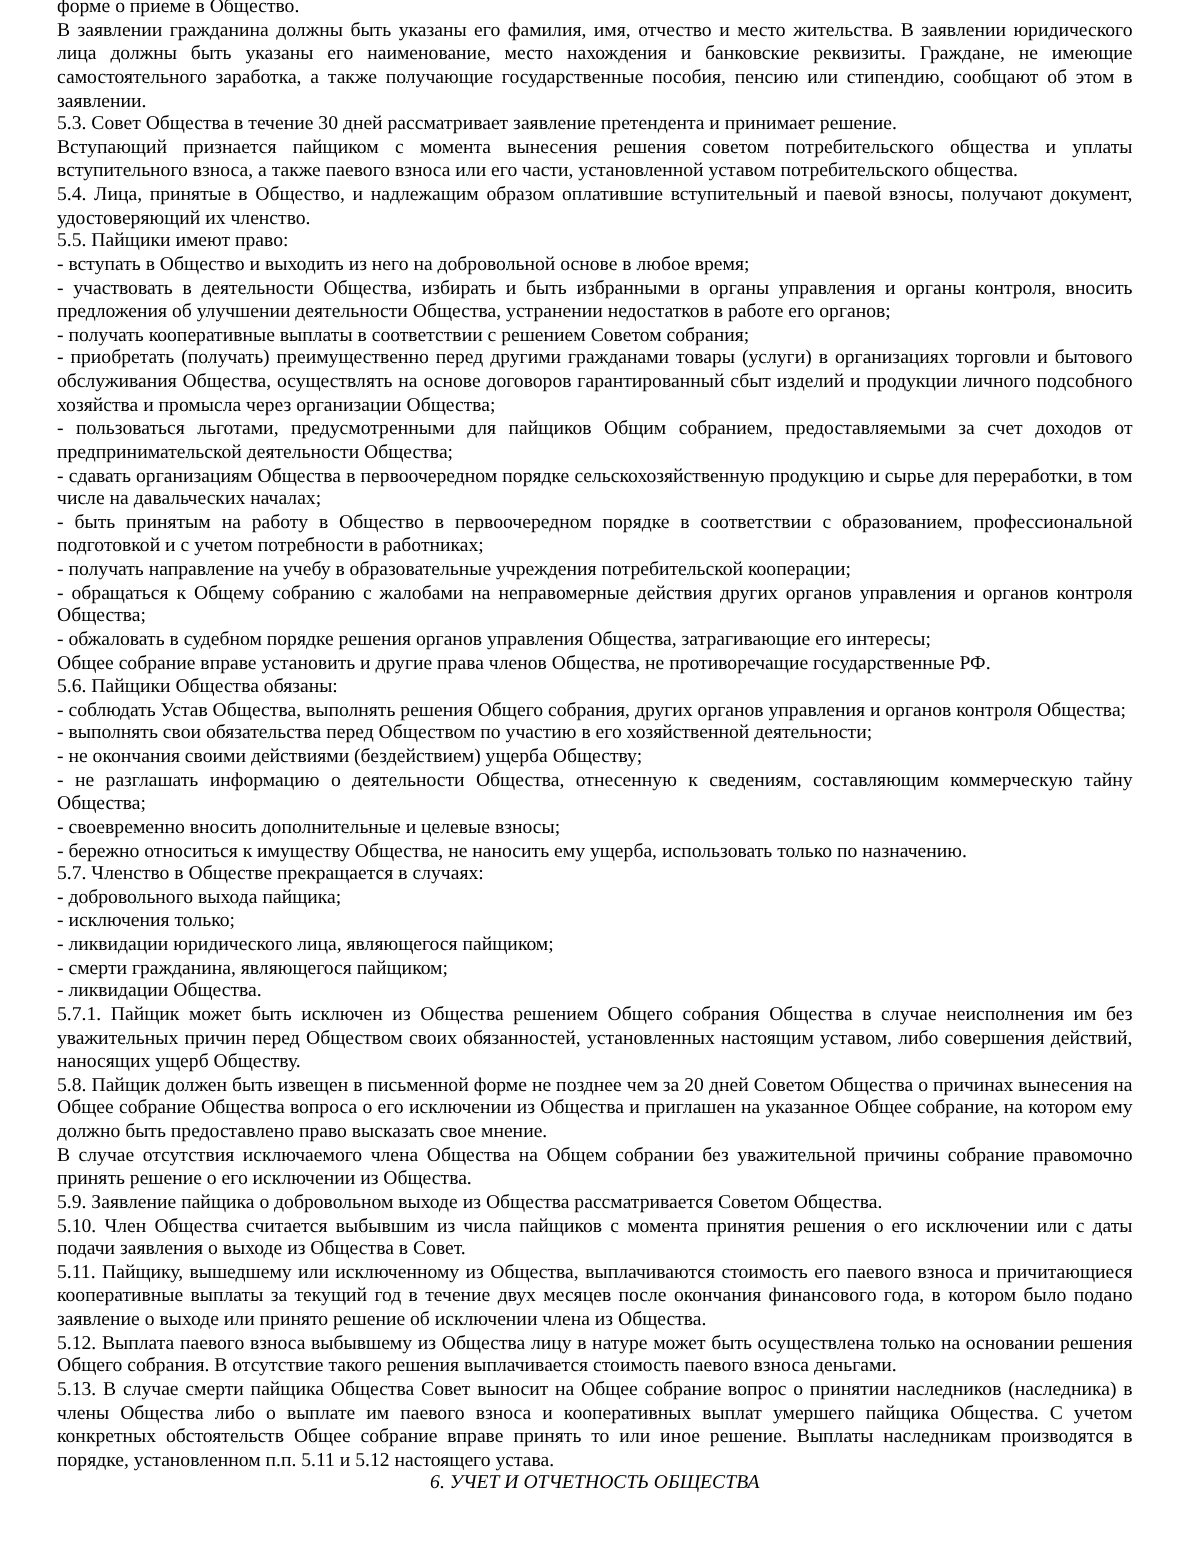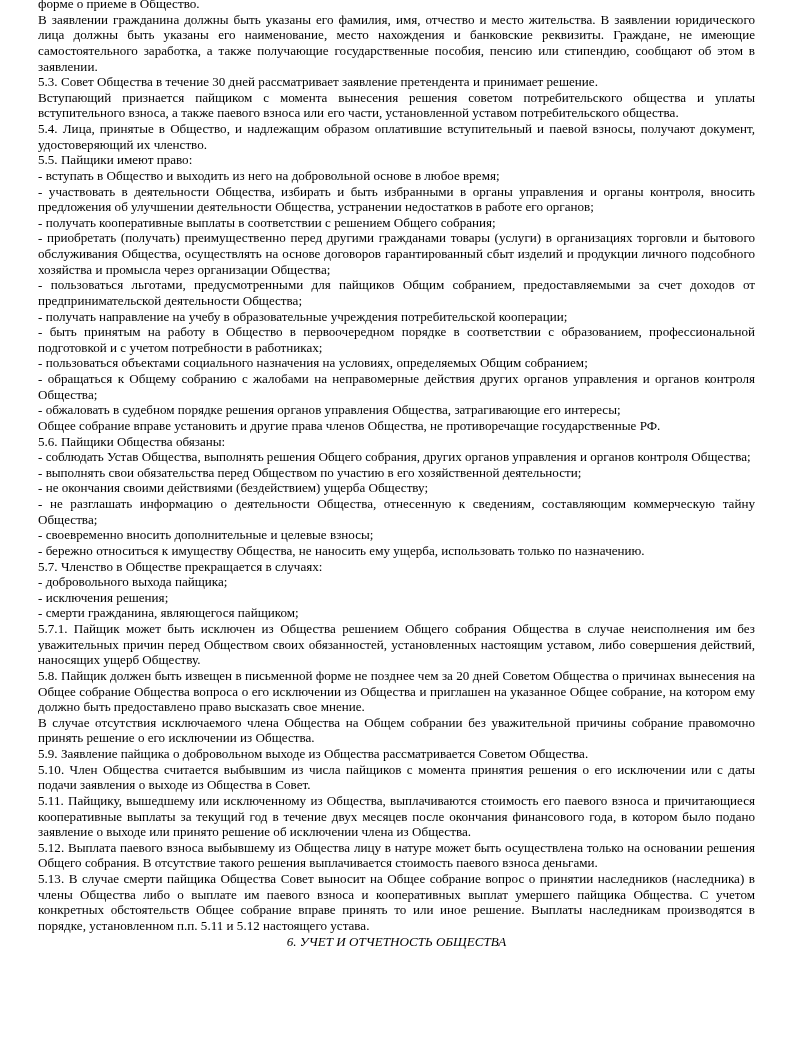--- a/index.html
+++ b/index.html
@@ -18,40 +18,42 @@
 <div class="page">
   <div id="paras">
       <p class="p">форме о приеме в Общество.</p>
       <p class="p">В заявлении гражданина должны быть указаны его фамилия, имя, отчество и место жительства. В заявлении юридического лица должны быть указаны его наименование, место нахождения и банковские реквизиты. Граждане, не имеющие самостоятельного заработка, а также получающие государственные пособия, пенсию или стипендию, сообщают об этом в заявлении.</p>
       <p class="p">5.3. Совет Общества в течение 30 дней рассматривает заявление претендента и принимает решение.</p>
       <p class="p">Вступающий признается пайщиком с момента вынесения решения советом потребительского общества и уплаты вступительного взноса, а также паевого взноса или его части, установленной уставом потребительского общества.</p>
       <p class="p">5.4. Лица, принятые в Общество, и надлежащим образом оплатившие вступительный и паевой взносы, получают документ, удостоверяющий их членство.</p>
       <p class="p">5.5. Пайщики имеют право:</p>
       <p class="p">- вступать в Общество и выходить из него на добровольной основе в любое время;</p>
       <p class="p">- участвовать в деятельности Общества, избирать и быть избранными в органы управления и органы контроля, вносить предложения об улучшении деятельности Общества, устранении недостатков в работе его органов;</p>
-      <p class="p">- получать кооперативные выплаты в соответствии с решением Общего собрания;</p>
+      <p class="p">- получать кооперативные выплаты в соответствии с решением Советом собрания;</p>
       <p class="p">- приобретать (получать) преимущественно перед другими гражданами товары (услуги) в организациях торговли и бытового обслуживания Общества, осуществлять на основе договоров гарантированный сбыт изделий и продукции личного подсобного хозяйства и промысла через организации Общества;</p>
       <p class="p">- пользоваться льготами, предусмотренными для пайщиков Общим собранием, предоставляемыми за счет доходов от предпринимательской деятельности Общества;</p>
+      <p class="p">- сдавать организациям Общества в первоочередном порядке сельскохозяйственную продукцию и сырье для переработки, в том числе на давальческих началах;</p>
+      <p class="p">- быть принятым на работу в Общество в первоочередном порядке в соответствии с образованием, профессиональной подготовкой и с учетом потребности в работниках;</p>
       <p class="p">- получать направление на учебу в образовательные учреждения потребительской кооперации;</p>
-      <p class="p">- быть принятым на работу в Общество в первоочередном порядке в соответствии с образованием, профессиональной подготовкой и с учетом потребности в работниках;</p>
-      <p class="p">- пользоваться объектами социального назначения на условиях, определяемых Общим собранием;</p>
       <p class="p">- обращаться к Общему собранию с жалобами на неправомерные действия других органов управления и органов контроля Общества;</p>
       <p class="p">- обжаловать в судебном порядке решения органов управления Общества, затрагивающие его интересы;</p>
       <p class="p">Общее собрание вправе установить и другие права членов Общества, не противоречащие государственные РФ.</p>
       <p class="p">5.6. Пайщики Общества обязаны:</p>
       <p class="p">- соблюдать Устав Общества, выполнять решения Общего собрания, других органов управления и органов контроля Общества;</p>
       <p class="p">- выполнять свои обязательства перед Обществом по участию в его хозяйственной деятельности;</p>
       <p class="p">- не окончания своими действиями (бездействием) ущерба Обществу;</p>
       <p class="p">- не разглашать информацию о деятельности Общества, отнесенную к сведениям, составляющим коммерческую тайну Общества;</p>
       <p class="p">- своевременно вносить дополнительные и целевые взносы;</p>
       <p class="p">- бережно относиться к имуществу Общества, не наносить ему ущерба, использовать только по назначению.</p>
       <p class="p">5.7. Членство в Обществе прекращается в случаях:</p>
       <p class="p">- добровольного выхода пайщика;</p>
-      <p class="p">- исключения решения;</p>
+      <p class="p">- исключения только;</p>
+      <p class="p">- ликвидации юридического лица, являющегося пайщиком;</p>
       <p class="p">- смерти гражданина, являющегося пайщиком;</p>
+      <p class="p">- ликвидации Общества.</p>
       <p class="p">5.7.1. Пайщик может быть исключен из Общества решением Общего собрания Общества в случае неисполнения им без уважительных причин перед Обществом своих обязанностей, установленных настоящим уставом, либо совершения действий, наносящих ущерб Обществу.</p>
       <p class="p">5.8. Пайщик должен быть извещен в письменной форме не позднее чем за 20 дней Советом Общества о причинах вынесения на Общее собрание Общества вопроса о его исключении из Общества и приглашен на указанное Общее собрание, на котором ему должно быть предоставлено право высказать свое мнение.</p>
       <p class="p">В случае отсутствия исключаемого члена Общества на Общем собрании без уважительной причины собрание правомочно принять решение о его исключении из Общества.</p>
       <p class="p">5.9. Заявление пайщика о добровольном выходе из Общества рассматривается Советом Общества.</p>
       <p class="p">5.10. Член Общества считается выбывшим из числа пайщиков с момента принятия решения о его исключении или с даты подачи заявления о выходе из Общества в Совет.</p>
       <p class="p">5.11. Пайщику, вышедшему или исключенному из Общества, выплачиваются стоимость его паевого взноса и причитающиеся кооперативные выплаты за текущий год в течение двух месяцев после окончания финансового года, в котором было подано заявление о выходе или принято решение об исключении члена из Общества.</p>
       <p class="p">5.12. Выплата паевого взноса выбывшему из Общества лицу в натуре может быть осуществлена только на основании решения Общего собрания. В отсутствие такого решения выплачивается стоимость паевого взноса деньгами.</p>
       <p class="p">5.13. В случае смерти пайщика Общества Совет выносит на Общее собрание вопрос о принятии наследников (наследника) в члены Общества либо о выплате им паевого взноса и кооперативных выплат умершего пайщика Общества. С учетом конкретных обстоятельств Общее собрание вправе принять то или иное решение. Выплаты наследникам производятся в порядке, установленном п.п. 5.11 и 5.12 настоящего устава.</p>
     </div>
   <p class="heading">6. УЧЕТ И ОТЧЕТНОСТЬ ОБЩЕСТВА</p>

